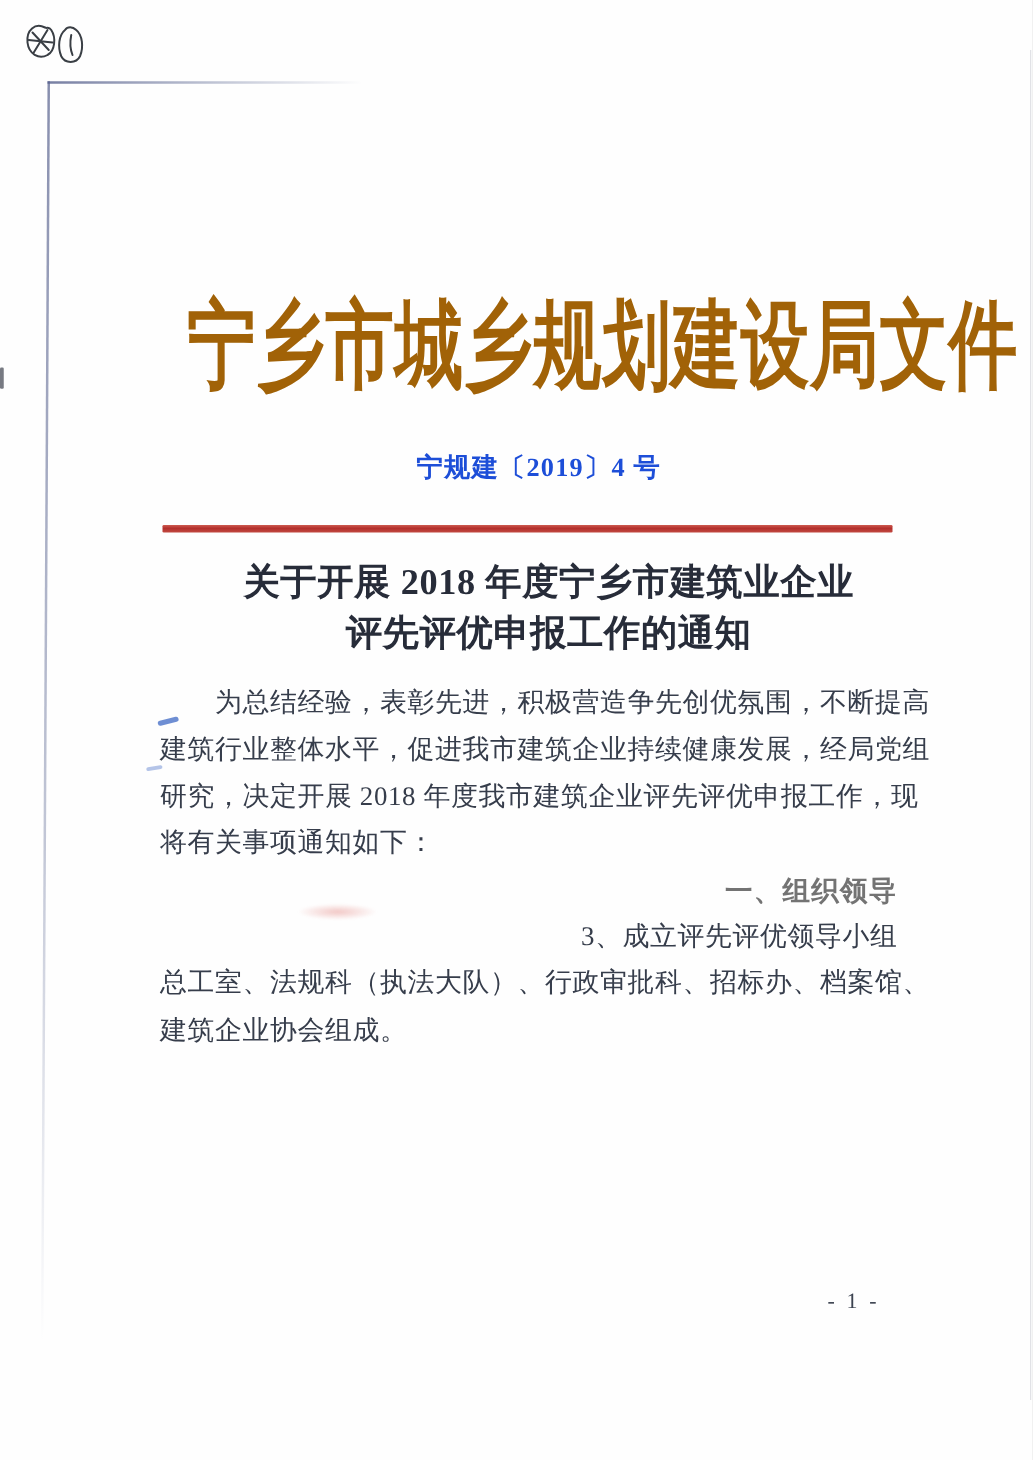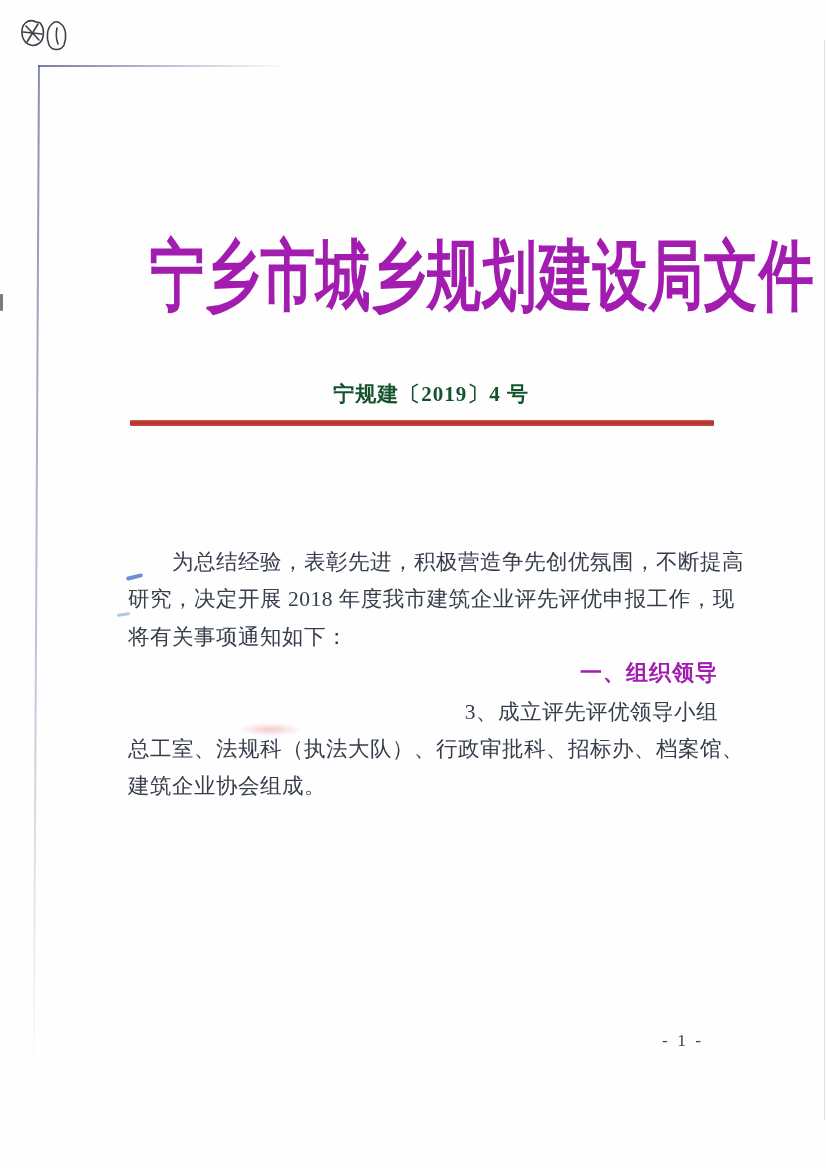--- a/index.html
+++ b/index.html
@@ -28,27 +28,27 @@
   .edge-smudge{
     position:absolute;left:0;top:294px;width:3px;height:17px;
     background:#4a4e58;opacity:.75;border-radius:1px;
   }
   .scribble{position:absolute;left:16px;top:14px;}
   
   .agency{
     position:absolute;top:226px;left:0;right:0;
     text-align:center;white-space:nowrap;
     font-size:77px;line-height:100px;font-weight:700;
-    color:#a21caf;
+    color:#a16207;
   }
   .agency span{display:inline-block;transform:scaleX(.71);position:relative;left:14px;letter-spacing:1px;}
   .docnum{
-    position:absolute;top:379px;left:0;right:0;
+    position:absolute;top:359px;left:0;right:0;
     text-align:center;font-size:21px;line-height:30px;font-weight:600;
-    color:#14532d;letter-spacing:1px;
+    color:#1d4ed8;letter-spacing:1px;
   }
   .docnum span{position:relative;left:18px;}
   .redline{
     position:absolute;left:130px;top:420px;width:584px;height:6px;
     background:linear-gradient(#cd5a50,#b32f2c 45%,#c24a41);
     border-radius:1px;
   }
   .doc-title{
     position:absolute;top:446px;left:0;right:0;
     text-align:center;font-size:29px;line-height:41px;font-weight:700;
@@ -56,22 +56,22 @@
   }
   .doc-title div{position:relative;left:26px;}
   
   .body{
     position:absolute;left:128px;top:544px;width:590px;
     font-size:21.5px;color:#363d4b;
   }
   .bl{height:37.4px;line-height:37.4px;white-space:nowrap;letter-spacing:.5px;}
   .ind{text-indent:44px;text-align:right;}
   .heading{
-    font-family:Liberation Mono, monospace;
-    font-weight:700;font-size:22px;color:#a21caf;letter-spacing:1px;
+    font-family:Liberation Serif, serif;
+    font-weight:700;font-size:22px;color:#737373;letter-spacing:1px;
   }
   
   .smudge-red{
     position:absolute;left:238px;top:723px;width:64px;height:13px;
     background:radial-gradient(ellipse at center,rgba(225,120,115,.4),rgba(225,120,115,0) 70%);
     filter:blur(1px);
   }
   .tick1{
     position:absolute;left:126px;top:575px;width:17px;height:3.5px;
     background:#4a72c8;border-radius:2px;transform:rotate(-14deg);opacity:.8;
@@ -109,23 +109,28 @@
   <div class="agency">
     <span>宁乡市城乡规划建设局文件</span>
   </div>
 
   <div class="docnum">
     <span>宁规建〔2019〕4 号</span>
   </div>
 
   <div class="redline"></div>
 
+  <div class="doc-title">
+    <div>关于开展 2018 年度宁乡市建筑业企业</div>
+    <div>评先评优申报工作的通知</div>
+  </div>
 
   <div class="body">
     <div class="bl ind">为总结经验，表彰先进，积极营造争先创优氛围，不断提高</div>
+    <div class="bl">建筑行业整体水平，促进我市建筑企业持续健康发展，经局党组</div>
     <div class="bl">研究，决定开展 2018 年度我市建筑企业评先评优申报工作，现</div>
     <div class="bl">将有关事项通知如下：</div>
     <div class="bl ind heading">一、组织领导</div>
     <div class="bl ind">3、成立评先评优领导小组</div>
     <div class="bl">总工室、法规科（执法大队）、行政审批科、招标办、档案馆、</div>
     <div class="bl">建筑企业协会组成。</div>
   </div>
 
   <div class="smudge-red"></div>
   <div class="tick1"></div>

